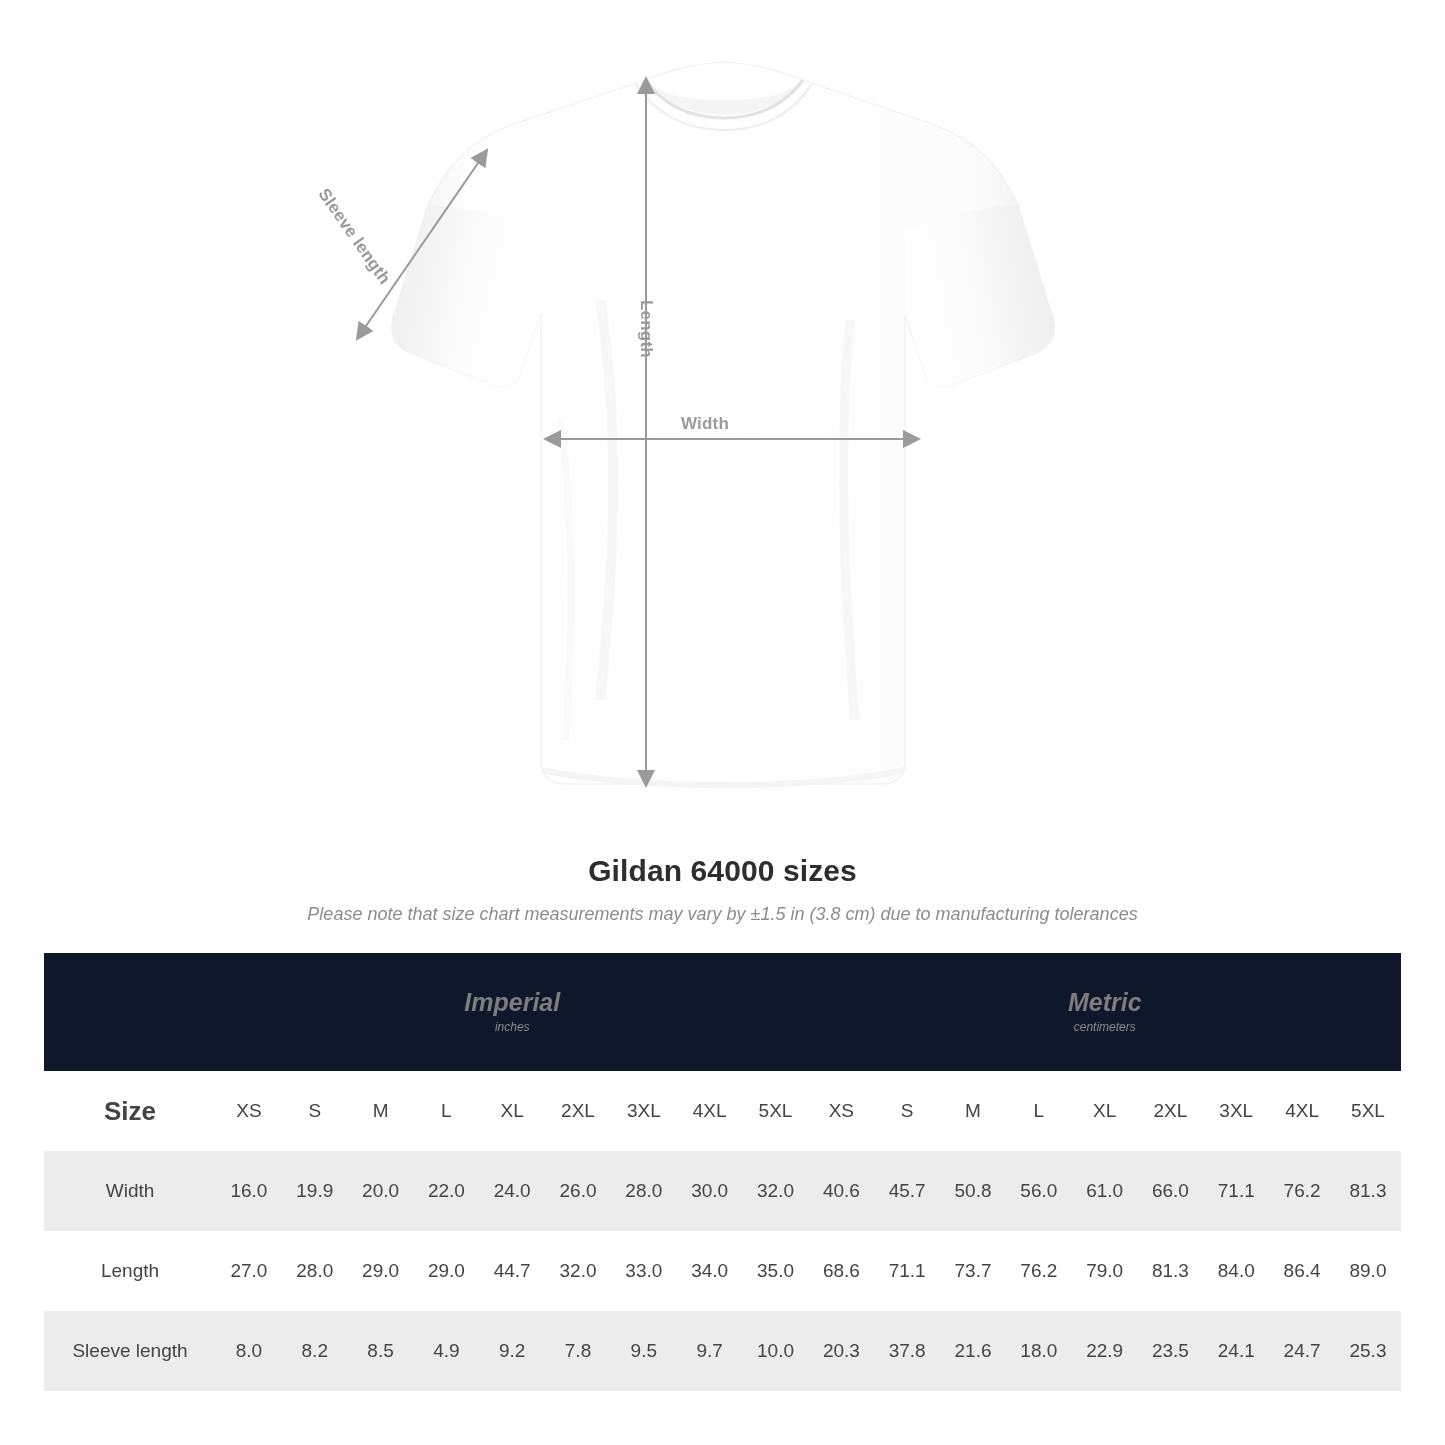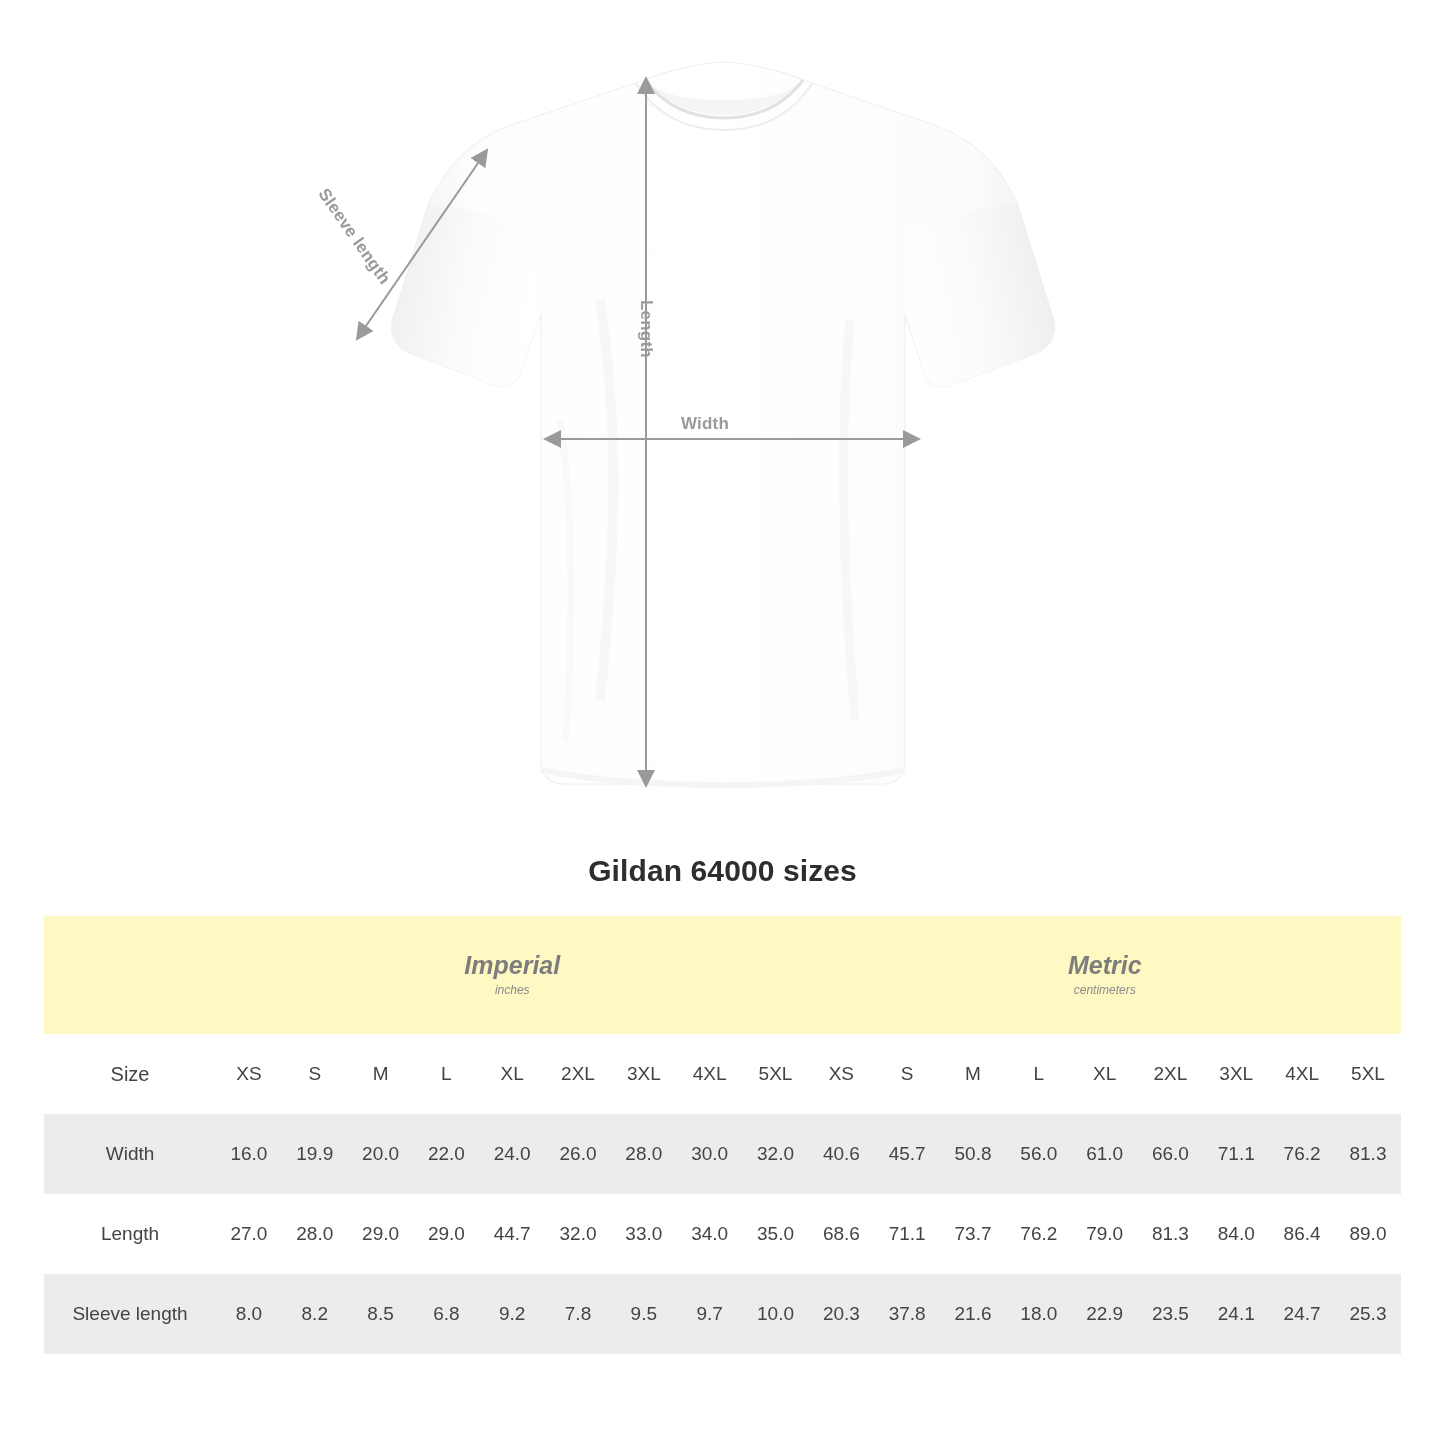--- a/index.html
+++ b/index.html
@@ -83,21 +83,21 @@
   table.size-table td, table.size-table th {
     text-align: center;
     font-size: 19px;
     color: #444;
     padding: 0;
     height: 80px;
     vertical-align: middle;
     font-weight: normal;
   }
   .unit-head {
-    background: #fef9c3;
+    background: #0f172a;
     height: 118px;
   }
   .unit-head .unit-name {
     font-size: 25px;
     font-style: italic;
     font-weight: bold;
     color: #7d7d7d;
     line-height: 1.25;
   }
   .unit-head .unit-sub {
@@ -108,22 +108,22 @@
   }
   .row-head {
     background: #ffffff;
   }
   .row-head td {
     font-weight: bold;
     color: #333;
     font-size: 20px;
   }
   .row-head td.size-cell {
-    font-weight: normal;
-    font-size: 20px;
+    font-weight: bold;
+    font-size: 26px;
   }
   .row-alt {
     background: #ececec;
   }
   .row-plain {
     background: #ffffff;
   }
   td.rowlabel {
     font-weight: bold;
     color: #333;
@@ -214,20 +214,21 @@
     </g>
   </svg>
 
   <div class="dim-label label-sleeve">Sleeve length</div>
   <div class="dim-label label-length">Length</div>
   <div class="dim-label label-width">Width</div>
 </div>
 
 <div class="title-block">
   <h1 class="chart-title">Gildan 64000 sizes</h1>
+  <p class="chart-note">Please note that size chart measurements may vary by ±1.5 in (3.8 cm) due to manufacturing tolerances</p>
 </div>
 
 <div class="table-wrap">
   <table class="size-table">
     <colgroup>
       <col class="col-label">
       <col class="col-val">
         <col class="col-val">
         <col class="col-val">
         <col class="col-val">
@@ -322,21 +323,21 @@
         <td>84.0</td>
         <td>86.4</td>
         <td>89.0</td>
       </tr>
 
       <tr class="row-alt">
         <td class="rowlabel">Sleeve length</td>
         <td>8.0</td>
         <td>8.2</td>
         <td>8.5</td>
-        <td>6.8</td>
+        <td>4.9</td>
         <td>9.2</td>
         <td>7.8</td>
         <td>9.5</td>
         <td>9.7</td>
         <td>10.0</td>
         <td>20.3</td>
         <td>37.8</td>
         <td>21.6</td>
         <td>18.0</td>
         <td>22.9</td>

